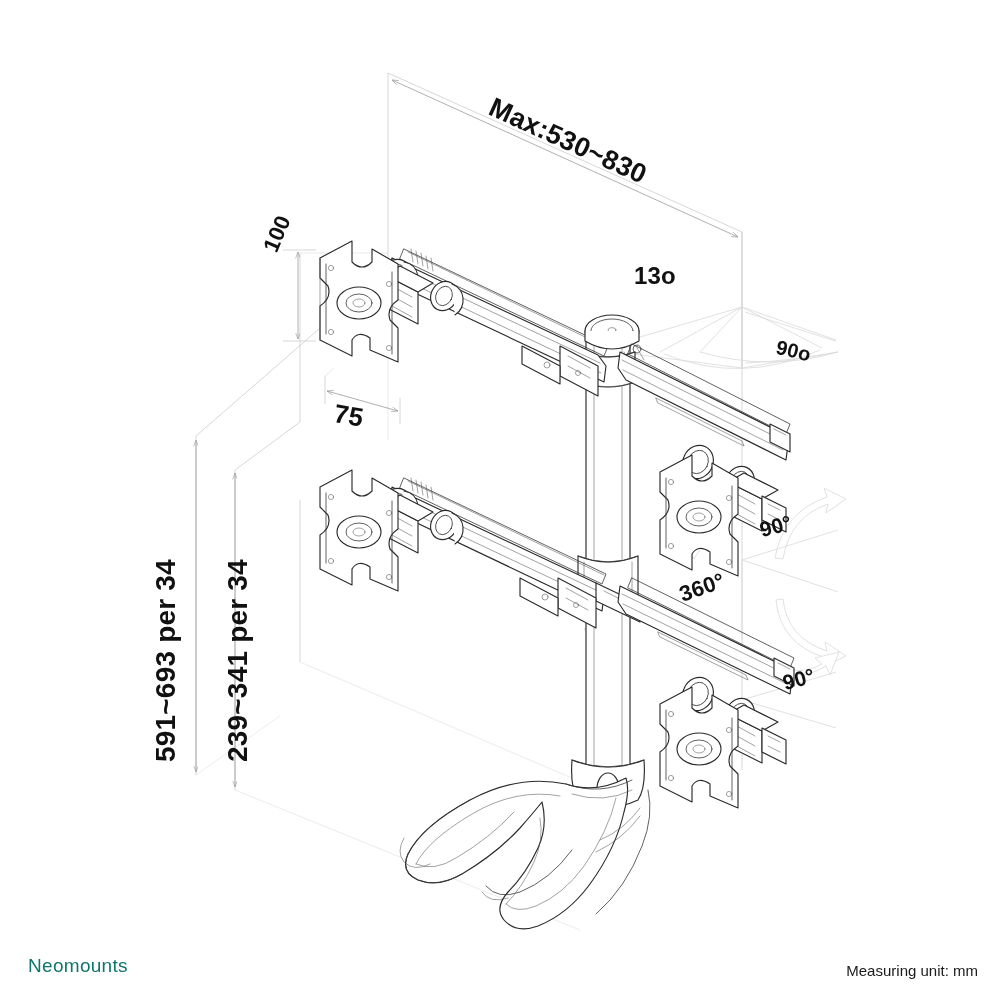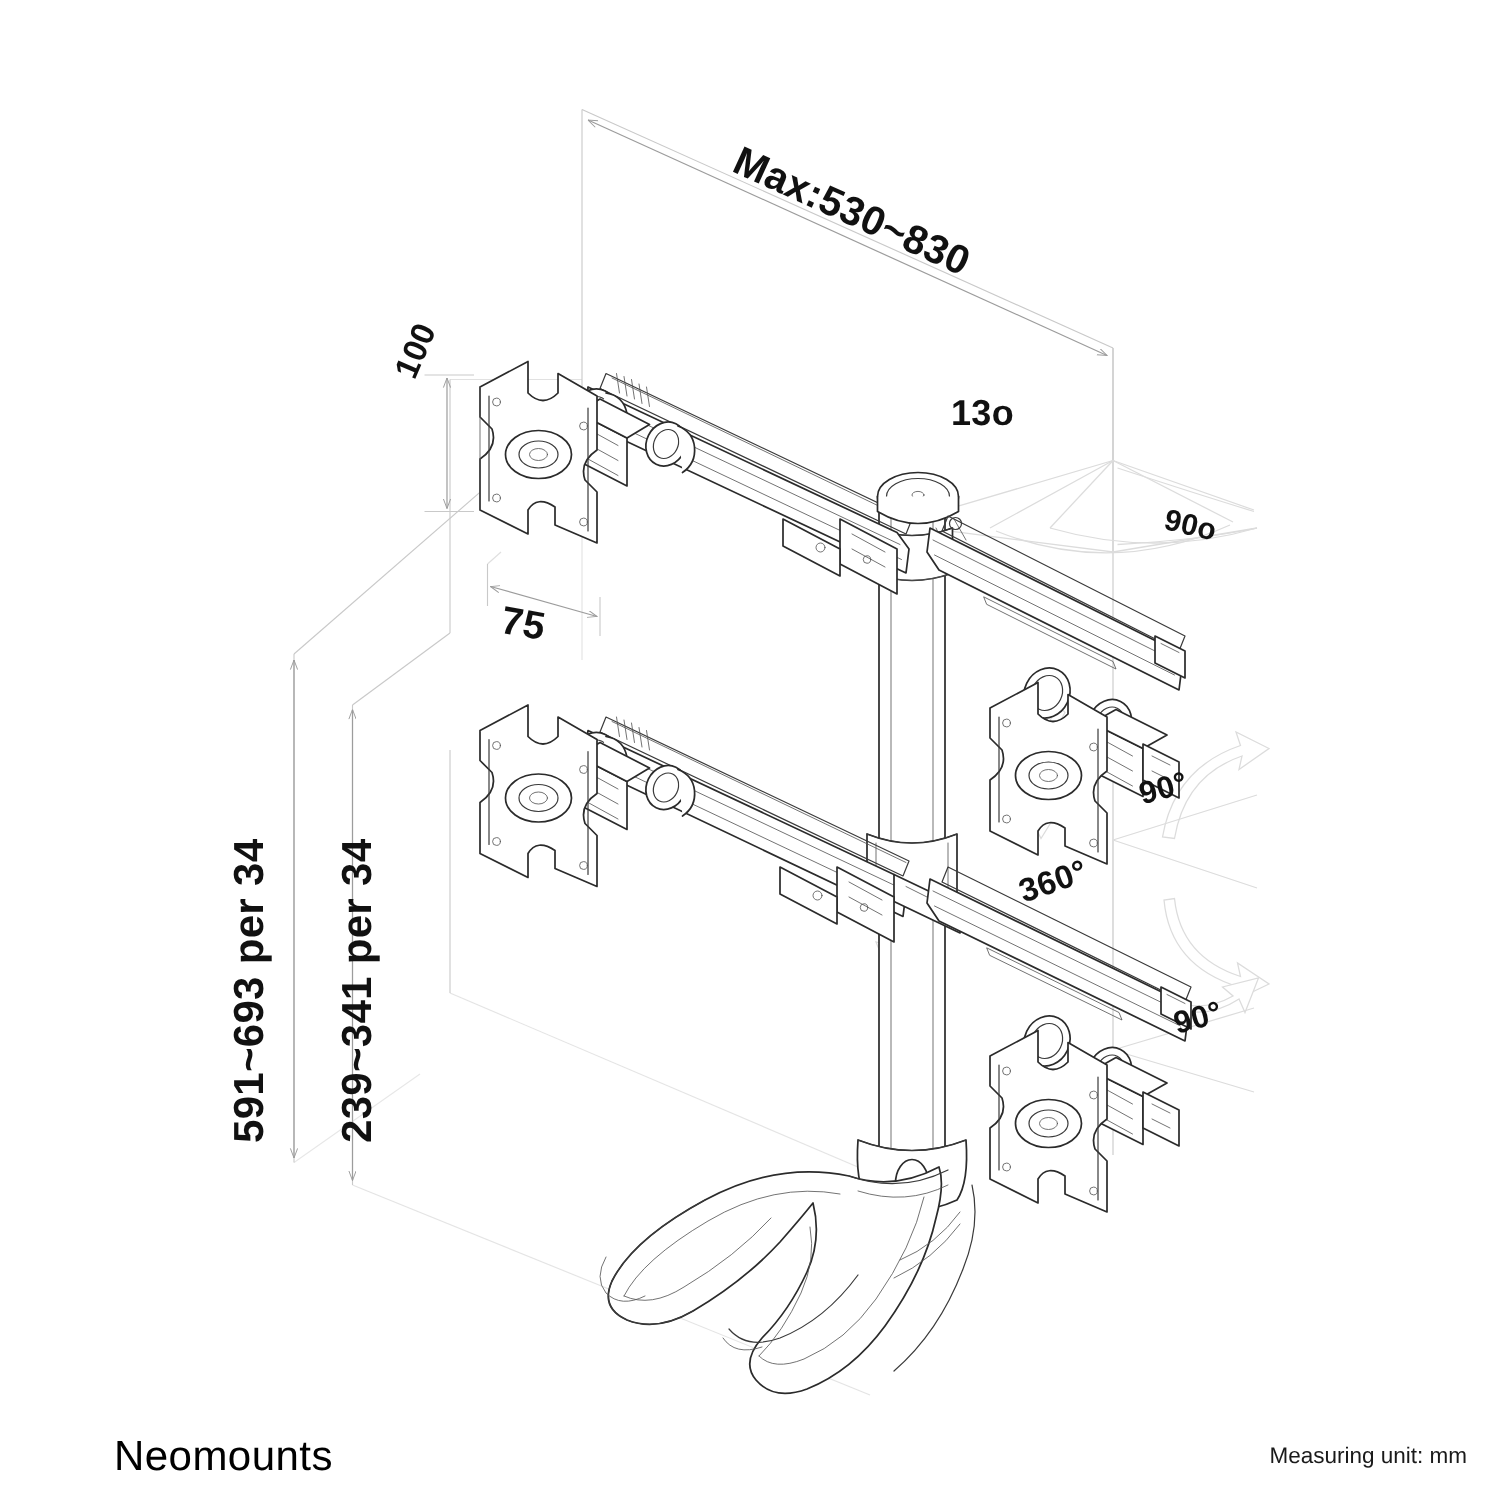--- a/index.html
+++ b/index.html
@@ -36,23 +36,22 @@
   .lbl-13    { font-size:24px; left:634px; top:262px; }
   .lbl-90a   { font-size:20px; left:779px; top:336px; transform:rotate(13deg); }
   .lbl-90b   { font-size:21px; left:757px; top:519px; transform:rotate(-15deg); }
   .lbl-360   { font-size:22px; left:676px; top:583px; transform:rotate(-19deg); }
   .lbl-90c   { font-size:21px; left:780px; top:672px; transform:rotate(-15deg); }
   .lbl-left1 { font-size:28px; left:150px; top:762px; transform:rotate(-90deg); }
   .lbl-left2 { font-size:28px; left:222px; top:762px; transform:rotate(-90deg); }
 
   .brand{
     position:absolute;left:28px;top:955px;
-    font-size:28px;color:#000000;letter-spacing:0.3px;
+    font-size:19px;color:#0f766e;letter-spacing:0.3px;
     font-family:"Liberation Sans","DejaVu Sans",sans-serif;
-    margin-left:48px;
   }
   .unit{
     position:absolute;right:26px;top:962px;
     font-size:15px;color:#1a1a1a;
     font-family:"Liberation Sans","DejaVu Sans",sans-serif;
   }
 </style>
 </head>
 <body>
 

